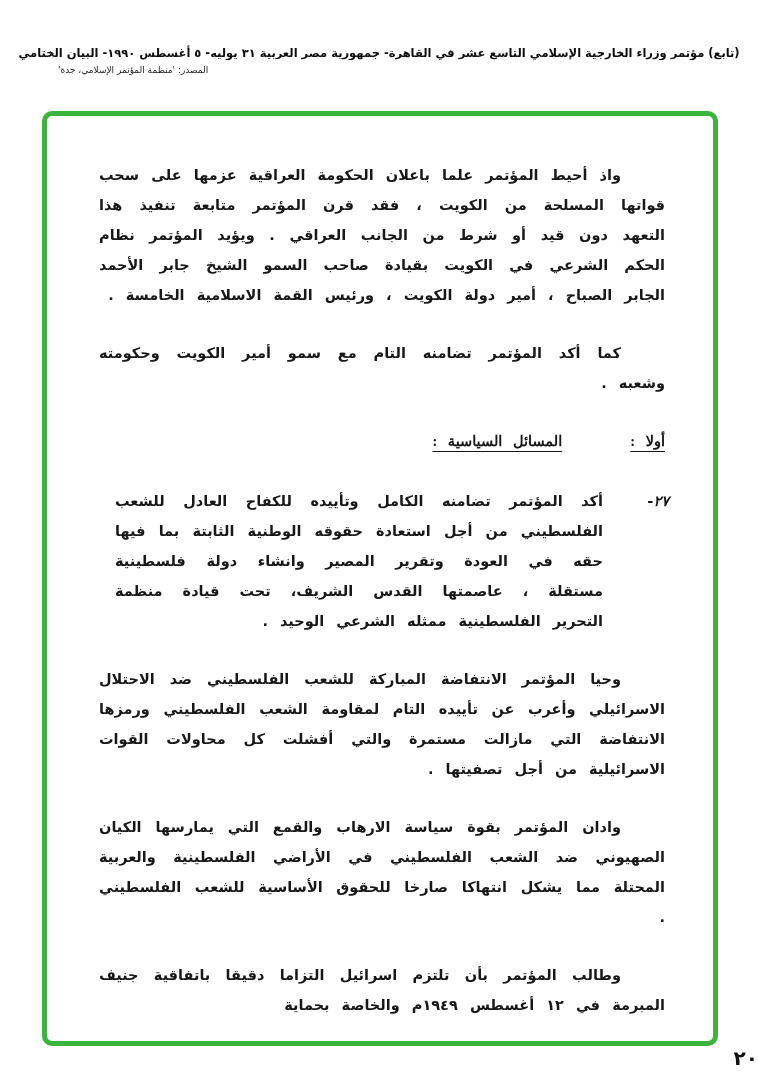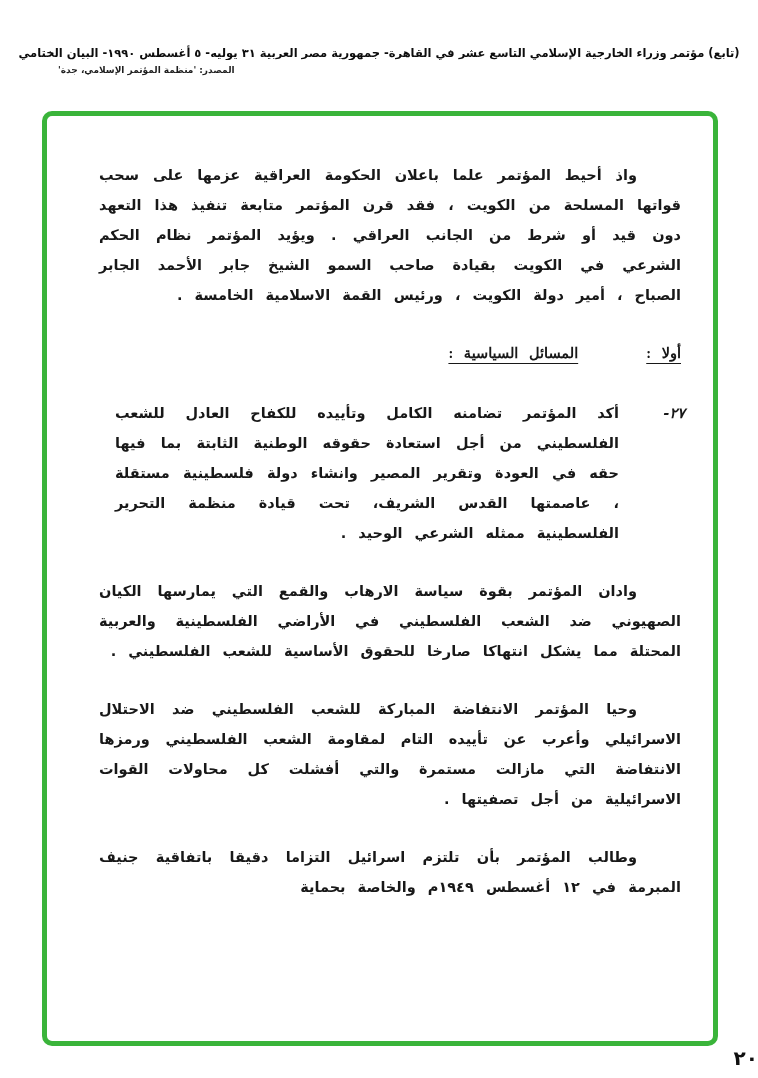--- a/index.html
+++ b/index.html
@@ -25,35 +25,35 @@
     letter-spacing: 0;
     color: #0d0d0d;
     white-space: nowrap;
     overflow: hidden;
   }
   .source-line {
     direction: rtl;
     text-align: left;
     padding-left: 58px;
     margin-top: 5px;
-    font-weight: bold;
+    font-weight: normal;
     font-size: 9px;
     color: #1e1e1e;
   }
 
   
   .frame {
     position: absolute;
     left: 42px;
     top: 111px;
     width: 676px;
     height: 935px;
     border: 5px solid var(--border-green, #3ab43a);
     border-radius: 10px;
-    padding: 44px 32px 0 52px;
+    padding: 44px 48px 0 52px;
     background: #ffffff;
   }
 
   
   .content {
     direction: rtl;
     text-align: justify;
     font-weight: bold;
     font-size: 14.5px;
     line-height: 30px;
@@ -106,34 +106,35 @@
 
   <div class="header-title">(تابع) مؤتمر وزراء الخارجية الإسلامي التاسع عشر في القاهرة- جمهورية مصر العربية ٣١ يوليه- ٥ أغسطس ١٩٩٠- البيان الختامي</div>
 
   <div class="source-line">المصدر: 'منظمة المؤتمر الإسلامي، جدة'</div>
 
   <div class="frame">
     <div class="content">
 
       <p>واذ أحيط المؤتمر علما باعلان الحكومة العراقية عزمها على سحب قواتها المسلحة من الكويت ، فقد قرن المؤتمر متابعة تنفيذ هذا التعهد دون قيد أو شرط من الجانب العراقي . ويؤيد المؤتمر نظام الحكم الشرعي في الكويت بقيادة صاحب السمو الشيخ جابر الأحمد الجابر الصباح ، أمير دولة الكويت ، ورئيس القمة الاسلامية الخامسة .</p>
 
+      <p>كما أكد المؤتمر تضامنه التام مع سمو أمير الكويت وحكومته وشعبه .</p>
 
       <div class="heading">
         <span class="u label">أولا :</span>
         <span class="u">المسائل السياسية :</span>
       </div>
 
       <div class="item">
         <span class="num">٢٧-</span>
         <p>أكد المؤتمر تضامنه الكامل وتأييده للكفاح العادل للشعب الفلسطيني من أجل استعادة حقوقه الوطنية الثابتة بما فيها حقه في العودة وتقرير المصير وانشاء دولة فلسطينية مستقلة ، عاصمتها القدس الشريف، تحت قيادة منظمة التحرير الفلسطينية ممثله الشرعي الوحيد .</p>
       </div>
 
+      <p>وحيا المؤتمر الانتفاضة المباركة للشعب الفلسطيني ضد الاحتلال الاسرائيلي وأعرب عن تأييده التام لمقاومة الشعب الفلسطيني ورمزها الانتفاضة التي مازالت مستمرة والتي أفشلت كل محاولات القوات الاسرائيلية من أجل تصفيتها .</p>
+
       <p>وادان المؤتمر بقوة سياسة الارهاب والقمع التي يمارسها الكيان الصهيوني ضد الشعب الفلسطيني في الأراضي الفلسطينية والعربية المحتلة مما يشكل انتهاكا صارخا للحقوق الأساسية للشعب الفلسطيني .</p>
-
-      <p>وحيا المؤتمر الانتفاضة المباركة للشعب الفلسطيني ضد الاحتلال الاسرائيلي وأعرب عن تأييده التام لمقاومة الشعب الفلسطيني ورمزها الانتفاضة التي مازالت مستمرة والتي أفشلت كل محاولات القوات الاسرائيلية من أجل تصفيتها .</p>
 
       <p>وطالب المؤتمر بأن تلتزم اسرائيل التزاما دقيقا باتفاقية جنيف المبرمة في ١٢ أغسطس ١٩٤٩م والخاصة بحماية</p>
 
     </div>
   </div>
 
   <div class="page-number">٢٠</div>
 
 </div>
 

